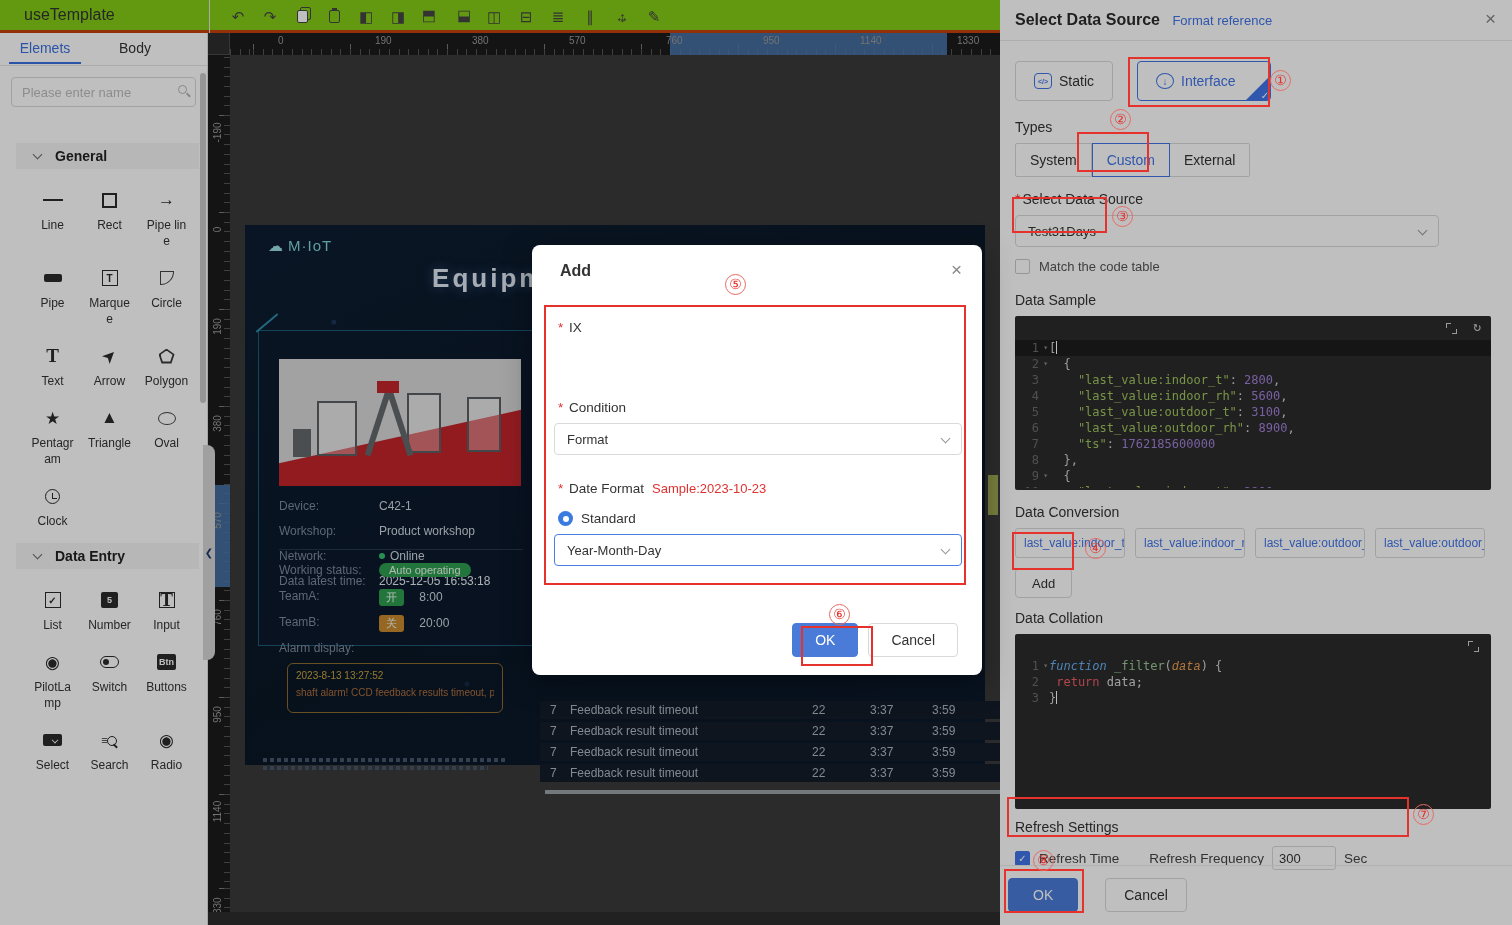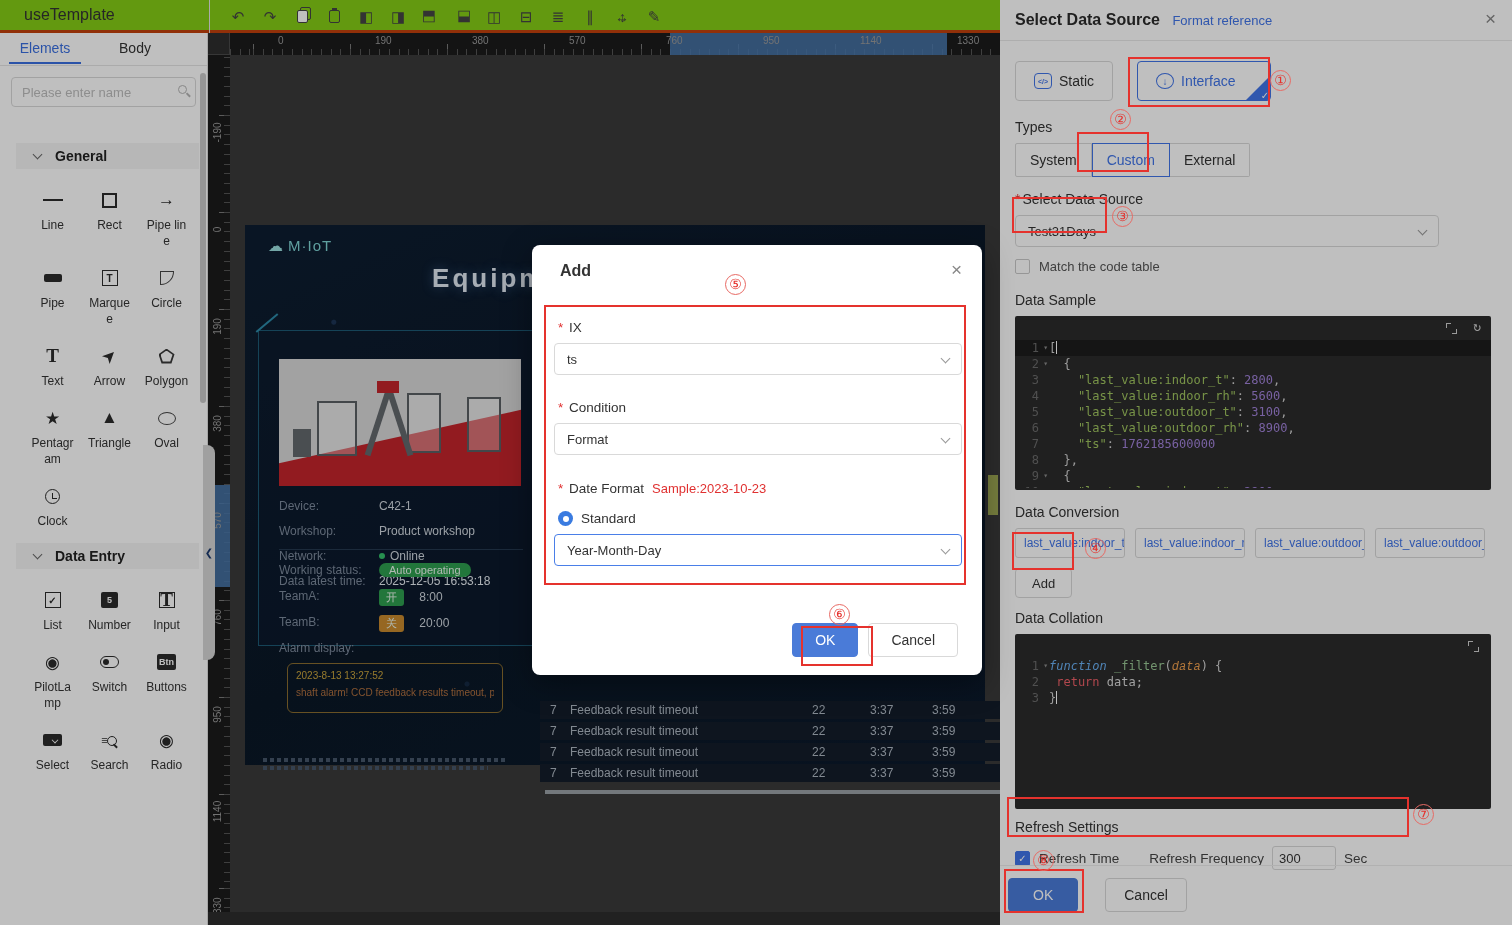--- a/index.html
+++ b/index.html
@@ -631,24 +631,20 @@
   </div>
 
   <div id="overlay"></div>
 
   <div id="modal">
     <div id="modal-title">Add</div>
     <span class="close-x">×</span>
 
     <div class="m-label req" style="top:75px">
       <span>IX</span></div>
-    <div class="sel m-sel" style="top:98px">
-      <span>ts</span>
-      <span class="chev"></span>
-    </div>
 
     <div class="m-label req" style="top:155px">
       <span>Condition</span></div>
     <div class="sel m-sel" style="top:178px">
       <span>Format</span>
       <span class="chev"></span>
     </div>
 
     <div class="m-label req" style="top:236px">
       <span>Date Format</span><span class="m-sample">Sample:2023-10-23</span></div>

